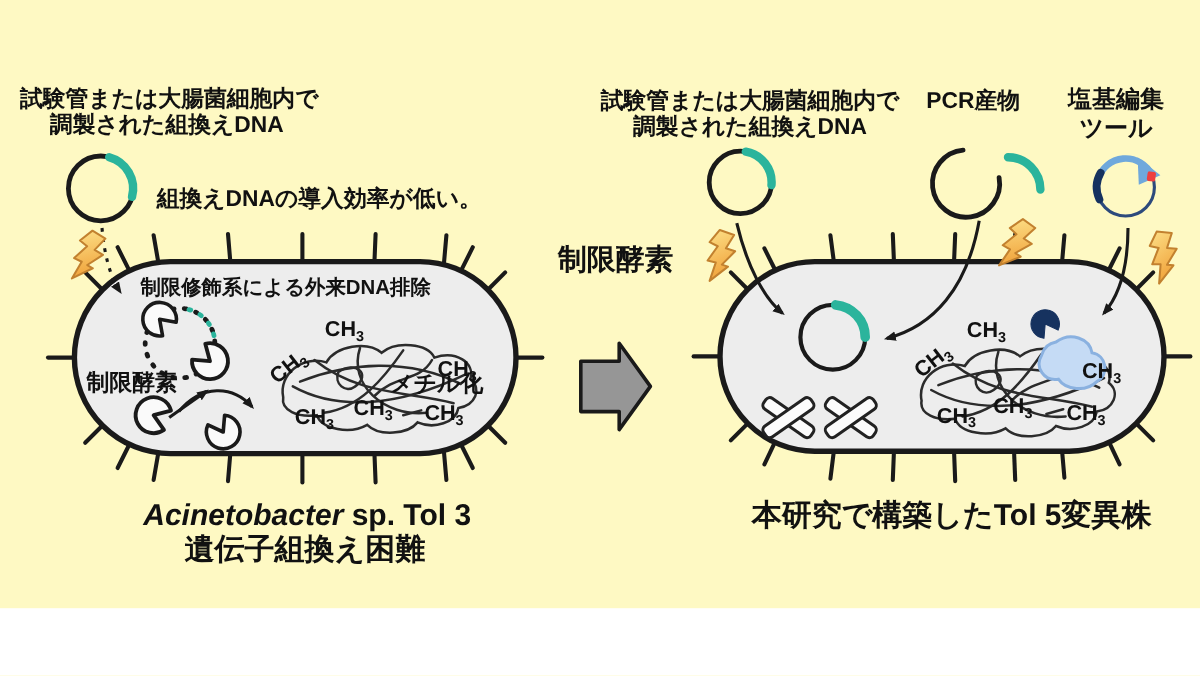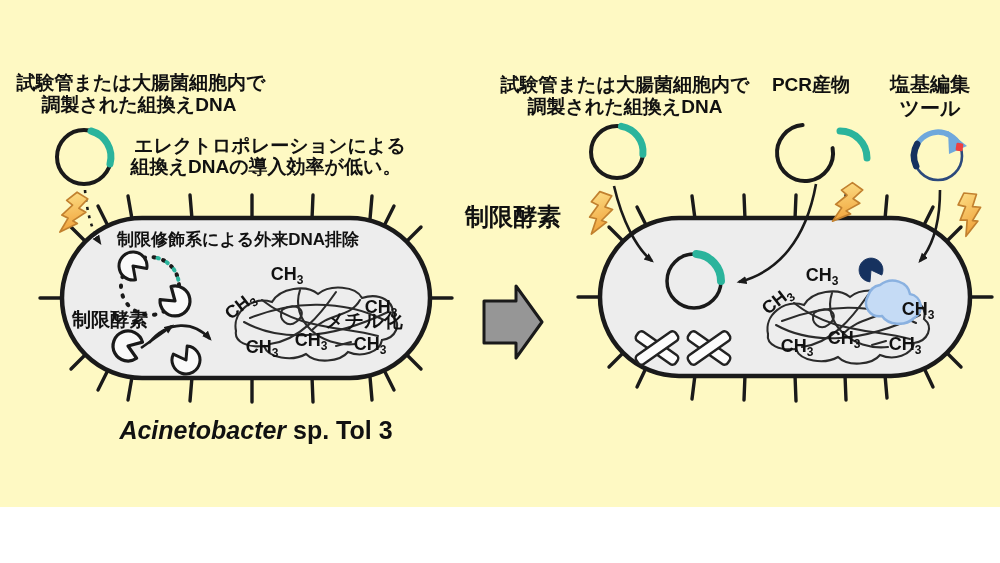--- a/index.html
+++ b/index.html
@@ -164,44 +164,45 @@
   <path d="M 940 190 C 940 225 932 247 920 261" style="fill:none;stroke:var(--outline);stroke-width:2.6;" marker-end="url(#ah)"></path>
   <g style="fill:url(#boltGrad);stroke:var(--bolt-stroke);stroke-width:2;stroke-linejoin:round;">
     <use href="#bolt" transform="translate(599,212) scale(0.85)"></use>
     <use href="#bolt" transform="translate(846,202) rotate(16) scale(0.85)"></use>
     <use href="#bolt" transform="translate(968,213) rotate(-14) scale(0.85)"></use>
   </g>
 </svg>
 
 <div class="lbl s19" style="left:141px;top:83px;">試験管または大腸菌細胞内で</div>
 <div class="lbl s19" style="left:139px;top:105px;">調製された組換えDNA</div>
-<div class="lbl s19" style="left:270px;top:146px;">エレクトロポレーションによる</div>
 <div class="lbl s19" style="left:266px;top:167px;">組換えDNAの導入効率が低い。</div>
 <div class="lbl s17" style="left:238px;top:240px;">制限修飾系による外来DNA排除</div>
 <div class="lbl s19" style="left:110px;top:320px;">制限酵素</div>
 <div class="lbl s19" style="left:364px;top:274px;margin-top:47px;">メチル化</div>
 
 <div class="lbl ch3 rot38" style="left:241px;top:307px;"><span>CH</span><sub>3</sub></div>
 <div class="lbl ch3" style="left:287px;top:276px;"><span>CH</span><sub>3</sub></div>
 <div class="lbl ch3" style="left:381px;top:309px;"><span>CH</span><sub>3</sub></div>
 <div class="lbl ch3" style="left:262px;top:349px;"><span>CH</span><sub>3</sub></div>
 <div class="lbl ch3" style="left:311px;top:342px;"><span>CH</span><sub>3</sub></div>
 <div class="lbl ch3" style="left:370px;top:346px;"><span>CH</span><sub>3</sub></div>
 
 <div class="lbl s25" style="left:256px;top:430px;"><i>Acinetobacter</i><span> sp. Tol 3</span></div>
+<div class="lbl s25" style="left:254px;top:458px;">遺伝子組換え困難</div>
 
 <div class="lbl s24" style="left:513px;top:217px;">制限酵素</div>
 
 <div class="lbl s19" style="left:625px;top:85px;">試験管または大腸菌細胞内で</div>
 <div class="lbl s19" style="left:625px;top:107px;">調製された組換えDNA</div>
 <div class="lbl s19" style="left:811px;top:85px;">PCR産物</div>
 <div class="lbl s20" style="left:930px;top:84px;">塩基編集</div>
 <div class="lbl s20" style="left:930px;top:108px;">ツール</div>
 
 <div class="lbl ch3 rot38" style="left:778px;top:302px;"><span>CH</span><sub>3</sub></div>
 <div class="lbl ch3" style="left:822px;top:277px;"><span>CH</span><sub>3</sub></div>
 <div class="lbl ch3" style="left:918px;top:311px;"><span>CH</span><sub>3</sub></div>
 <div class="lbl ch3" style="left:797px;top:348px;"><span>CH</span><sub>3</sub></div>
 <div class="lbl ch3" style="left:844px;top:340px;"><span>CH</span><sub>3</sub></div>
 <div class="lbl ch3" style="left:905px;top:346px;"><span>CH</span><sub>3</sub></div>
 
+<div class="lbl s25" style="left:793px;top:430px;">本研究で構築したTol 5変異株</div>
 
 </div>
 
 </body></html>

